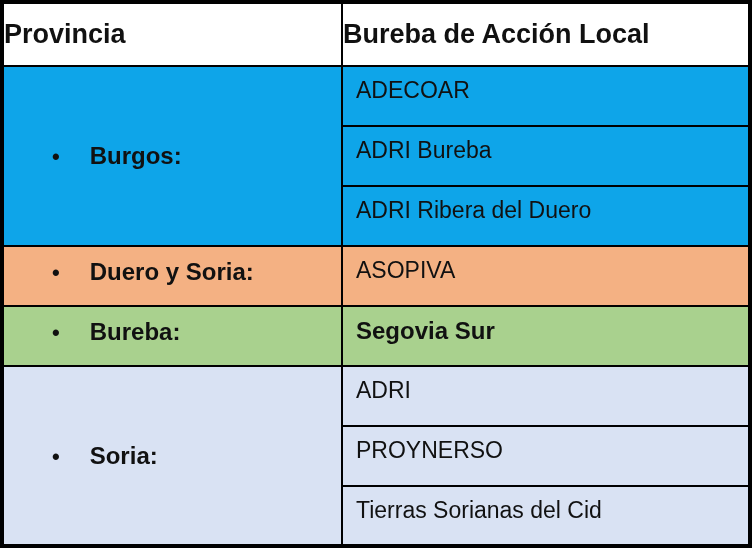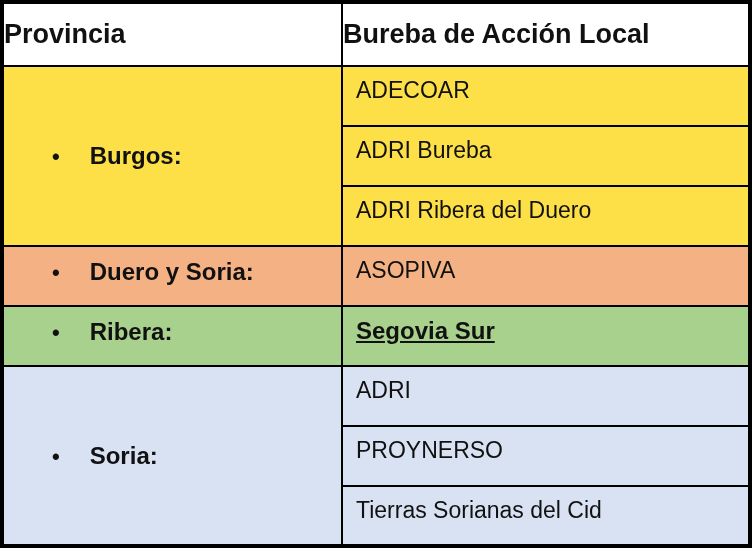--- a/index.html
+++ b/index.html
@@ -59,23 +59,23 @@
     font-size: 22px;
     margin-right: 30px;
     flex: 0 0 auto;
   }
   td.group-cell {
     vertical-align: top;
     font-size: 23px;
     font-weight: normal;
     padding: 10px 10px 0 13px;
   }
-  td.group-cell.bold { font-weight: bold; font-size: 24px; text-decoration: underline; }
+  td.group-cell.bold { font-weight: bold; font-size: 24px; }
 
-  .bg-cream  { background: #fde047; margin-top: 43px; }
+  .bg-cream  { background: #0ea5e9; margin-top: 43px; }
   .bg-orange { background: #F4B183; }
   .bg-green  { background: #A9D18E; }
   .bg-blue   { background: #D9E2F3; }
 </style>
 </head>
 <body>
 
 <div class="table-wrap">
   <table class="gal-table">
     <colgroup>
@@ -113,21 +113,21 @@
             <span>Duero y Soria:</span>
           </span>
         </td>
         <td class="group-cell bg-orange">ASOPIVA</td>
       </tr>
 
       <tr class="body-row">
         <td class="province-cell single bg-green">
           <span class="bullet-wrap">
             <span class="bullet">•</span>
-            <span>Ribera:</span>
+            <span>Bureba:</span>
           </span>
         </td>
         <td class="group-cell bold bg-green">Segovia Sur</td>
       </tr>
 
       <tr class="body-row">
         <td class="province-cell bg-blue" rowspan="3">
           <span class="bullet-wrap">
             <span class="bullet">•</span>
             <span>Soria:</span>

